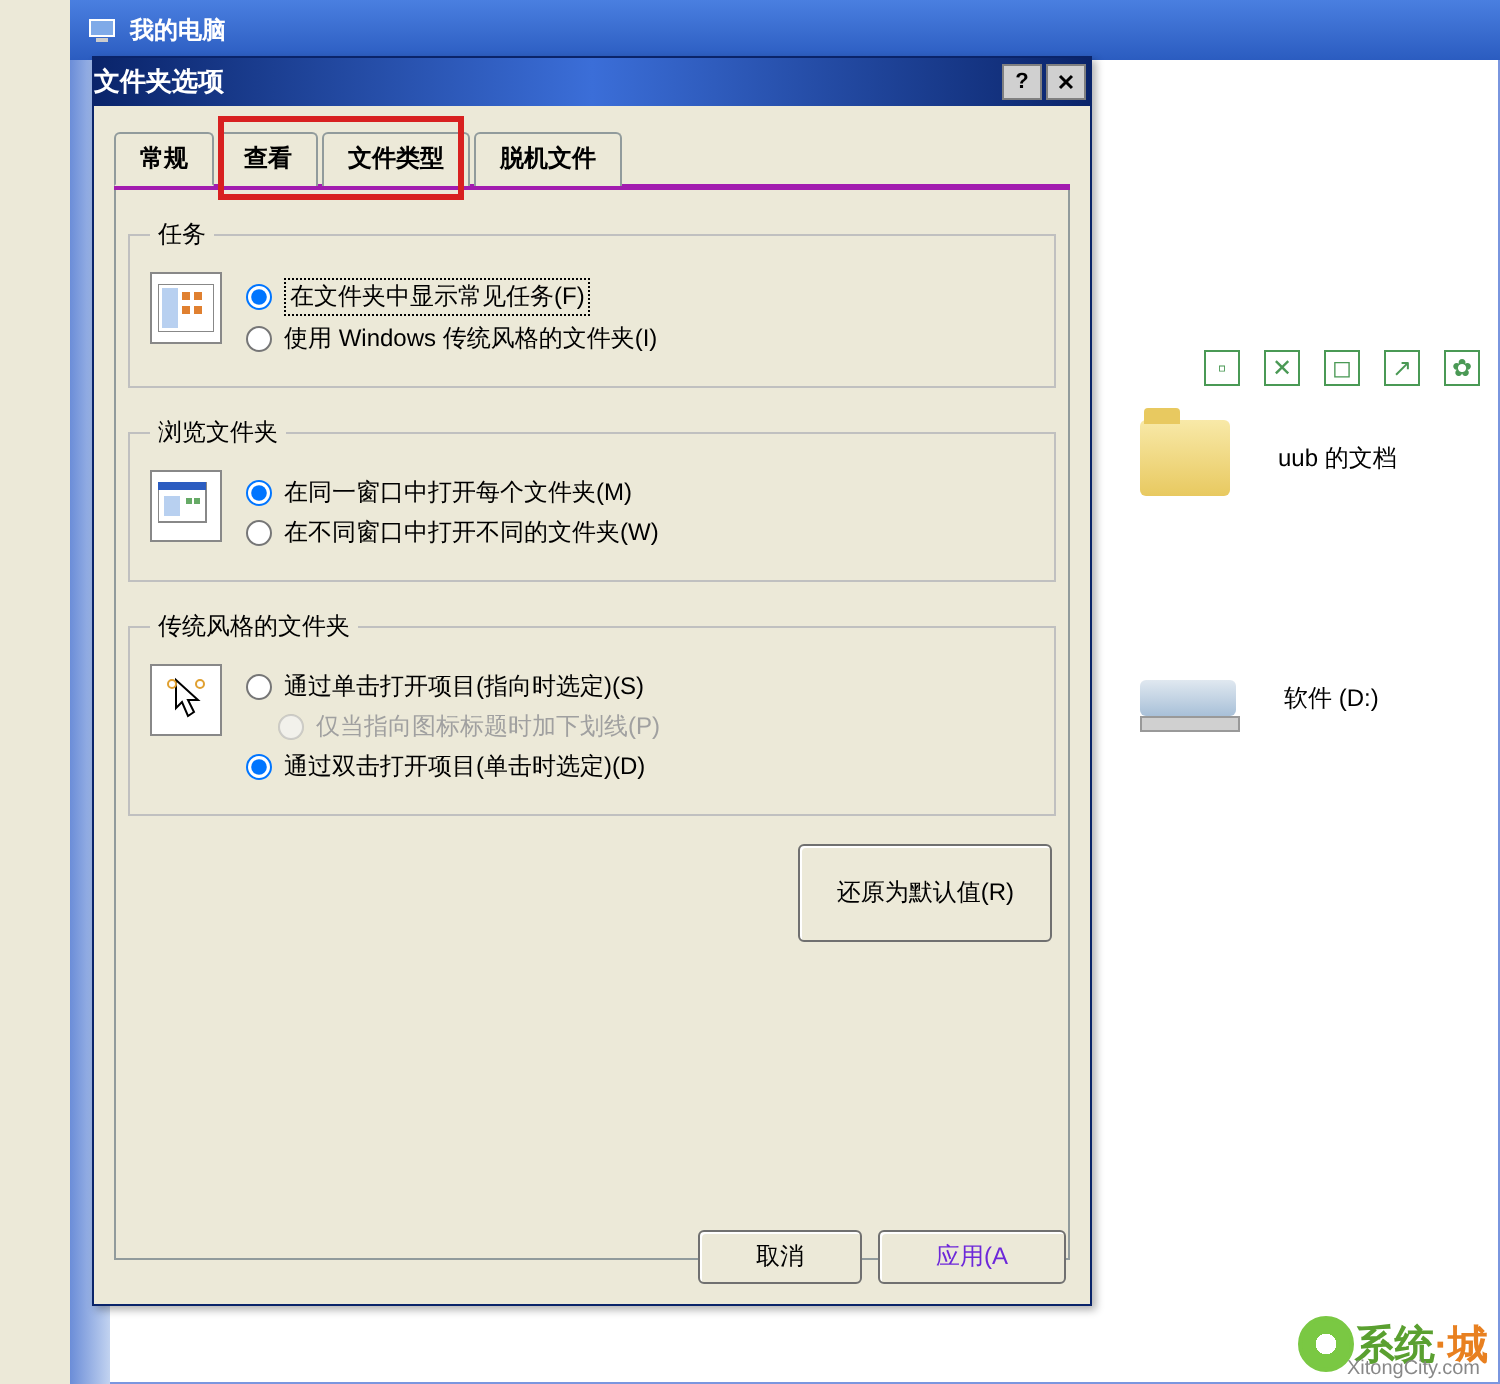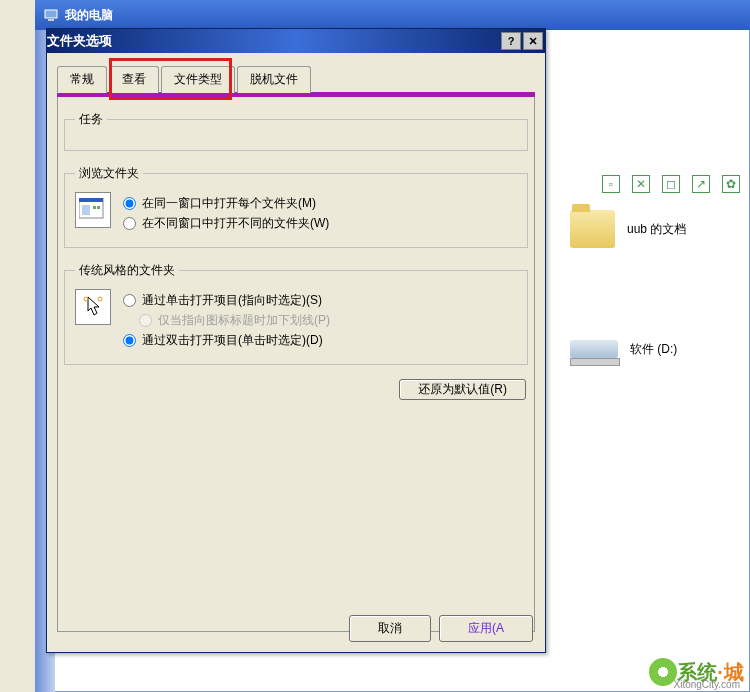--- a/index.html
+++ b/index.html
@@ -50,21 +50,21 @@
       align-items: center;
       justify-content: center;
       color: #4a9955;
       font-size: 12px;
     }
     .file-item {
       position: absolute;
       left: 570px;
       display: flex;
       align-items: center;
-      gap: 12px;
+      gap: 24px;
     }
     .folder-icon {
       width: 45px; height: 38px;
       background: linear-gradient(to bottom, #f8e9a8, #e8c960);
       border-radius: 3px;
       position: relative;
     }
     .folder-icon::before {
       content: '';
       position: absolute;
@@ -114,22 +114,23 @@
       display: flex;
       align-items: center;
       justify-content: center;
       font-size: 11px;
       color: #000;
       cursor: pointer;
     }
     .tabs {
       display: flex;
       margin: 12px 10px 0 10px;
-      border-bottom: 5px solid #a21caf;
-      position: relative;
+      border-bottom: 3px solid #a21caf;
+      position: relative;
+      font-weight: bold;
     }
     .tab {
       padding: 4px 12px;
       background: #ece9d8;
       border: 1px solid #919b9c;
       border-bottom: none;
       border-radius: 3px 3px 0 0;
       margin-right: 2px;
       cursor: pointer;
       position: relative;
@@ -173,21 +174,21 @@
       display: flex;
       align-items: center;
       margin: 3px 0;
       gap: 6px;
     }
     .radio-row.indent { margin-left: 16px; }
     .radio-row.disabled { color: #a0a0a0; }
     .radio-row input { margin: 0; }
     .restore-row { display: flex; justify-content: flex-end; margin-top: 4px; padding-right: 2px; }
     .btn {
-      padding: 1px 18px;
+      padding: 15px 18px;
       background: #ece9d8;
       border: 1px solid #707070;
       border-radius: 3px;
       box-shadow: inset 1px 1px 0 #fff;
       cursor: pointer;
       font-size: 12px;
       font-family: inherit;
     }
     .btn.disabled { color: #6d28d9; cursor: default; text-align: right; }
     .dialog-buttons {
@@ -259,20 +260,42 @@
     <div class="tab">查看</div>
     <div class="tab">文件类型</div>
     <div class="tab">脱机文件</div>
   </div>
   <div class="highlight-box" style="top:29px; left:62px; width:123px; height:42px;"></div>
 
   <div class="tab-content">
 
     <fieldset>
       <legend>任务</legend>
+      <div class="group-row">
+        <div class="group-icon">
+          <svg width="28" height="24" viewBox="0 0 28 24">
+              <rect x="0" y="0" width="28" height="24" fill="#fff" stroke="#888"></rect>
+              <rect x="2" y="2" width="8" height="20" fill="#b8d0f0"></rect>
+              <rect x="12" y="4" width="4" height="4" fill="#e08030"></rect>
+              <rect x="18" y="4" width="4" height="4" fill="#e08030"></rect>
+              <rect x="12" y="11" width="4" height="4" fill="#e08030"></rect>
+              <rect x="18" y="11" width="4" height="4" fill="#e08030"></rect>
+            </svg>
+        </div>
+        <div class="options">
+          <label class="radio-row">
+            <input type="radio" name="tasks" checked="" style="">
+            <span style="border:1px dotted #000;padding:0 2px">在文件夹中显示常见任务(F)</span>
+          </label>
+          <label class="radio-row">
+            <input type="radio" name="tasks" style="">
+            <span>使用 Windows 传统风格的文件夹(I)</span>
+          </label>
+        </div>
+      </div>
     </fieldset>
 
     <fieldset>
       <legend>浏览文件夹</legend>
       <div class="group-row">
         <div class="group-icon">
           <svg width="28" height="24" viewBox="0 0 28 24">
               <rect x="0" y="0" width="24" height="20" fill="#fff" stroke="#888"></rect>
               <rect x="0" y="0" width="24" height="4" fill="#2b5cc0"></rect>
               <rect x="3" y="7" width="8" height="10" fill="#b8d0f0"></rect>

